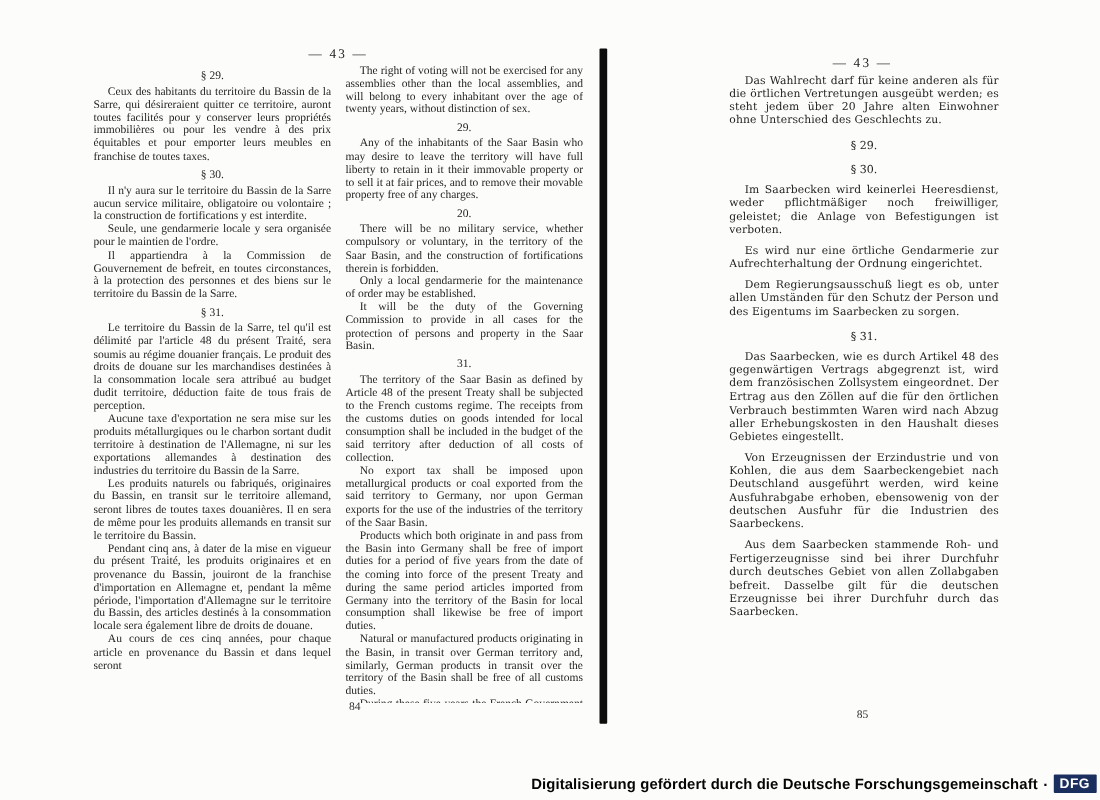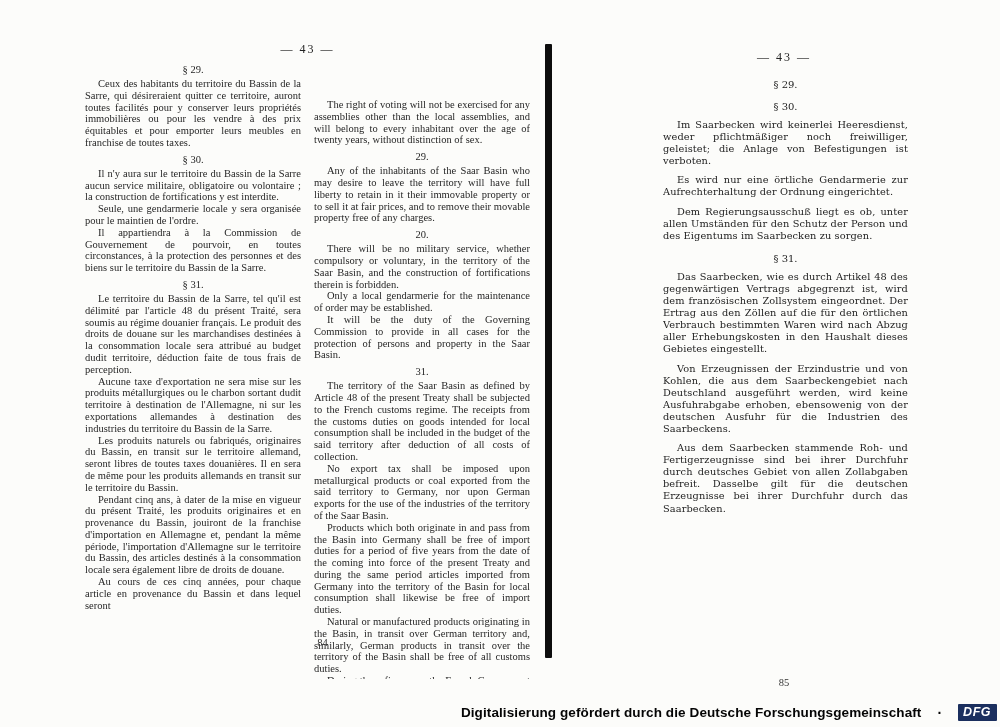--- a/index.html
+++ b/index.html
@@ -21,30 +21,30 @@
   }
   .page-num {
     position:absolute;
     text-align:center;
     font-size:10.5px;
     color:#333;
   }
   .head-left  { left:85px;  width:445px; top:42px; }
   .head-right { left:660px; width:248px; top:50px; }
   .num-left   { left:100px;  width:445px; top:637px; }
-  .num-right  { left:660px; width:248px; top:677px; }
+  .num-right  { left:660px; width:248px; top:645px; }
 
   
   .col {
     position:absolute;
     overflow:hidden;
     text-align:justify;
   }
   .col-french  { left:85px;  top:59px; width:216px; height:580px; }
-  .col-english { left:314px; top:59px; width:216px; height:580px;margin-top:40px; }
+  .col-english { left:314px; top:59px; width:216px; height:580px; }
   .col-german  { left:663px; top:68px; width:245px; height:578px; }
 
   .col-latin .para {
     font-size:10.5px;
     line-height:11.8px;
     text-indent:13px;
     color:#262626;
   }
   .col-latin .head {
     text-align:center;
@@ -78,58 +78,57 @@
     border-radius:1px;
   }
 
   
   .dfg-banner {
     position:absolute;
     top:701px; right:3px;
     height:23px;
     display:flex;
     align-items:center;
-    gap:16px;
+    gap:5px;
     font-family:"Liberation Sans", sans-serif;
   }
   .dfg-credit {
     font-size:13.5px;
     font-weight:700;
     color:#050505;
     letter-spacing:.1px;
   }
   .dfg-sep {
     font-size:14px;
     font-weight:700;
     color:#050505;
   }
   .dfg-logo {
     background:#1b2f5e;
     color:#ffffff;
-    font-style:italic;
     font-weight:700;
     font-size:12.5px;
     letter-spacing:.5px;
     padding:2px 6px 3px 5px;
     line-height:1;
     border-radius:1px;
   }
 </style>
 </head>
 <body>
 
 <div class="page-head head-left">—  43  —</div>
 
 <div class="col col-latin col-french">
     <div class="head">§ 29.</div>
     <div class="para">Ceux des habitants du territoire du Bassin de la Sarre, qui désireraient quitter ce territoire, auront toutes facilités pour y conserver leurs propriétés immobilières ou pour les vendre à des prix équitables et pour emporter leurs meubles en franchise de toutes taxes.</div>
     <div class="head">§ 30.</div>
     <div class="para">Il n'y aura sur le territoire du Bassin de la Sarre aucun service militaire, obligatoire ou volontaire ; la construction de fortifications y est interdite.</div>
     <div class="para">Seule, une gendarmerie locale y sera organisée pour le maintien de l'ordre.</div>
-    <div class="para">Il appartiendra à la Commission de Gouvernement de pourvoir, en toutes circonstances, à la protection des personnes et des biens sur le territoire du Bassin de la Sarre.</div>
+    <div class="para">Il appartiendra à la Commission de Gouvernement de befreit, en toutes circonstances, à la protection des personnes et des biens sur le territoire du Bassin de la Sarre.</div>
     <div class="head">§ 31.</div>
     <div class="para">Le territoire du Bassin de la Sarre, tel qu'il est délimité par l'article 48 du présent Traité, sera soumis au régime douanier français. Le produit des droits de douane sur les marchandises destinées à la consommation locale sera attribué au budget dudit territoire, déduction faite de tous frais de perception.</div>
     <div class="para">Aucune taxe d'exportation ne sera mise sur les produits métallurgiques ou le charbon sortant dudit territoire à destination de l'Allemagne, ni sur les exportations allemandes à destination des industries du territoire du Bassin de la Sarre.</div>
     <div class="para">Les produits naturels ou fabriqués, originaires du Bassin, en transit sur le territoire allemand, seront libres de toutes taxes douanières. Il en sera de même pour les produits allemands en transit sur le territoire du Bassin.</div>
     <div class="para">Pendant cinq ans, à dater de la mise en vigueur du présent Traité, les produits originaires et en provenance du Bassin, jouiront de la franchise d'importation en Allemagne et, pendant la même période, l'importation d'Allemagne sur le territoire du Bassin, des articles destinés à la consommation locale sera également libre de droits de douane.</div>
     <div class="para">Au cours de ces cinq années, pour chaque article en provenance du Bassin et dans lequel seront</div>
   </div>
 
 <div class="col col-latin col-english">
     <div class="para">The right of voting will not be exercised for any assemblies other than the local assemblies, and will belong to every inhabitant over the age of twenty years, without distinction of sex.</div>
@@ -147,20 +146,21 @@
     <div class="para">During these five years the French Government reserves to itself the right of limiting to</div>
   </div>
 
 <div class="page-num num-left">84</div>
 
 <div class="gutter"></div>
 
 <div class="page-head head-right">—  43  —</div>
 
 <div class="col col-german">
+    <div class="para">Das Wahlrecht darf für keine anderen als für die örtlichen Vertretungen ausgeübt werden; es steht jedem über 20 Jahre alten Einwohner ohne Unterschied des Geschlechts zu.</div>
     <div class="head">§ 29.</div>
     <div class="head">§ 30.</div>
     <div class="para">Im Saarbecken wird keinerlei Heeresdienst, weder pflichtmäßiger noch freiwilliger, geleistet; die Anlage von Befestigungen ist verboten.</div>
     <div class="para">Es wird nur eine örtliche Gendarmerie zur Aufrechterhaltung der Ordnung eingerichtet.</div>
     <div class="para">Dem Regierungsausschuß liegt es ob, unter allen Umständen für den Schutz der Person und des Eigentums im Saarbecken zu sorgen.</div>
     <div class="head">§ 31.</div>
     <div class="para">Das Saarbecken, wie es durch Artikel 48 des gegenwärtigen Vertrags abgegrenzt ist, wird dem französischen Zollsystem eingeordnet. Der Ertrag aus den Zöllen auf die für den örtlichen Verbrauch bestimmten Waren wird nach Abzug aller Erhebungskosten in den Haushalt dieses Gebietes eingestellt.</div>
     <div class="para">Von Erzeugnissen der Erzindustrie und von Kohlen, die aus dem Saarbeckengebiet nach Deutschland ausgeführt werden, wird keine Ausfuhrabgabe erhoben, ebensowenig von der deutschen Ausfuhr für die Industrien des Saarbeckens.</div>
     <div class="para">Aus dem Saarbecken stammende Roh- und Fertigerzeugnisse sind bei ihrer Durchfuhr durch deutsches Gebiet von allen Zollabgaben befreit. Dasselbe gilt für die deutschen Erzeugnisse bei ihrer Durchfuhr durch das Saarbecken.</div>
   </div>

